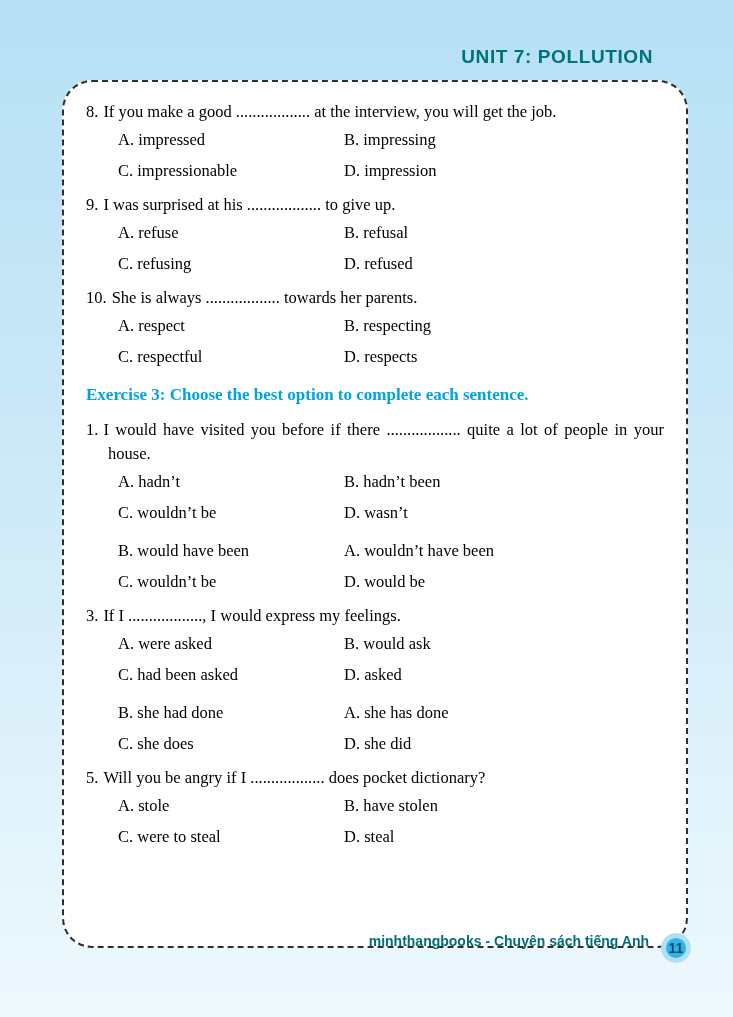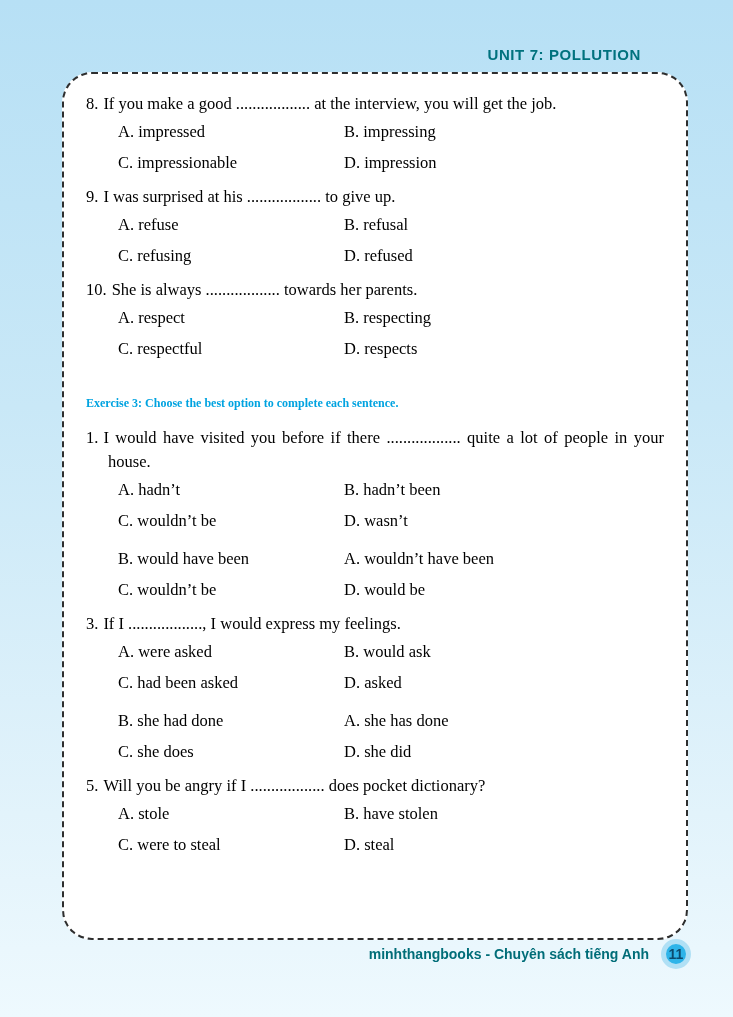--- a/index.html
+++ b/index.html
@@ -10,32 +10,32 @@
     position: relative;
     width: 733px;
     height: 1017px;
     overflow: hidden;
     background: linear-gradient(180deg, #b7e0f5 0%, #c9e8f7 40%, #e2f3fb 80%, #eef9fe 100%);
   }
 
   .unit-header {
     position: absolute;
     top: 46px;
-    right: 92px;
+    right: 80px;
     font-family: "Liberation Sans", sans-serif;
     font-weight: bold;
-    font-size: 15px;
+    font-size: 19px;
     letter-spacing: 0.6px;
     color: #00727e;
   }
 
   .content-box {
     position: absolute;
     left: 62px;
-    top: 72px;
+    top: 80px;
     width: 626px;
     height: 868px;
     background: #ffffff;
     border: 2px dashed #2e2e2e;
     border-radius: 30px;
     padding: 18px 22px 0 22px;
     overflow: hidden;
   }
 
   .question { margin-bottom: 7px; }
@@ -59,33 +59,33 @@
 
   .option {
     font-size: 16.5px;
     line-height: 31px;
     color: #000;
   }
 
   .exercise-title {
     color: #00a3e0;
     font-weight: bold;
-    font-size: 12px;
+    font-size: 17px;
     line-height: 24px;
-    margin: 27px 0 11px 0;
+    margin: 11px 0 11px 0;
   }
 
   .footer {
     position: absolute;
     left: 0;
     top: 933px;
     width: 100%;
     height: 42px;
     display: flex;
-    align-items: center;
+    align-items: flex-start;
     justify-content: flex-end;
     padding-right: 42px;
     gap: 12px;
   }
 
   .publisher {
     font-family: "Liberation Sans", sans-serif;
     font-size: 14px;
     font-weight: bold;
     color: #006d78;

